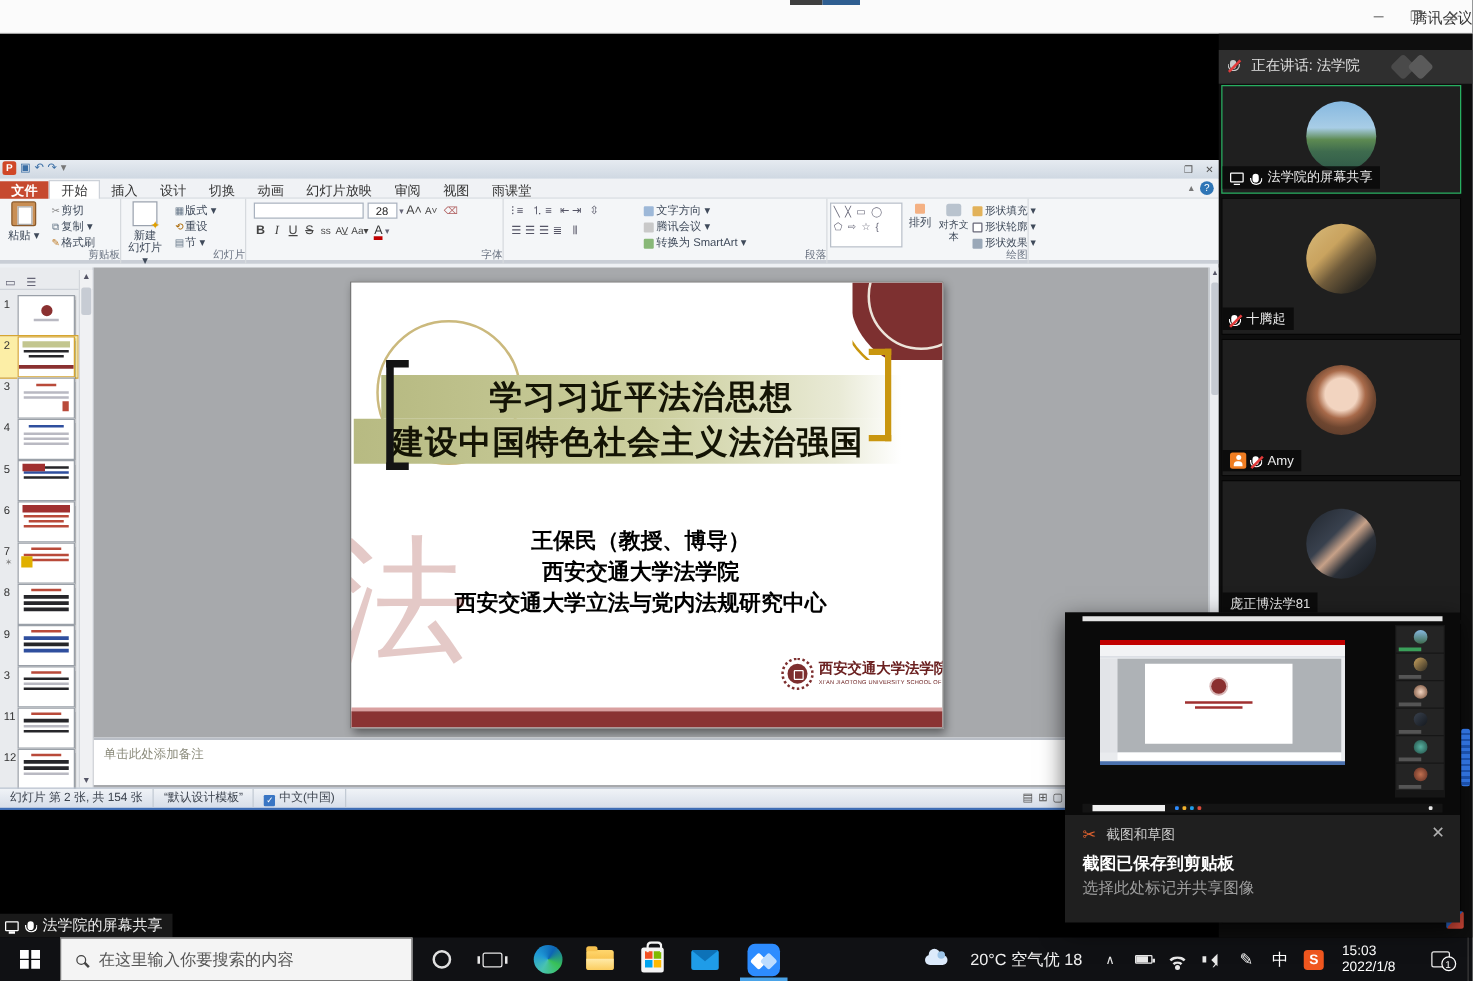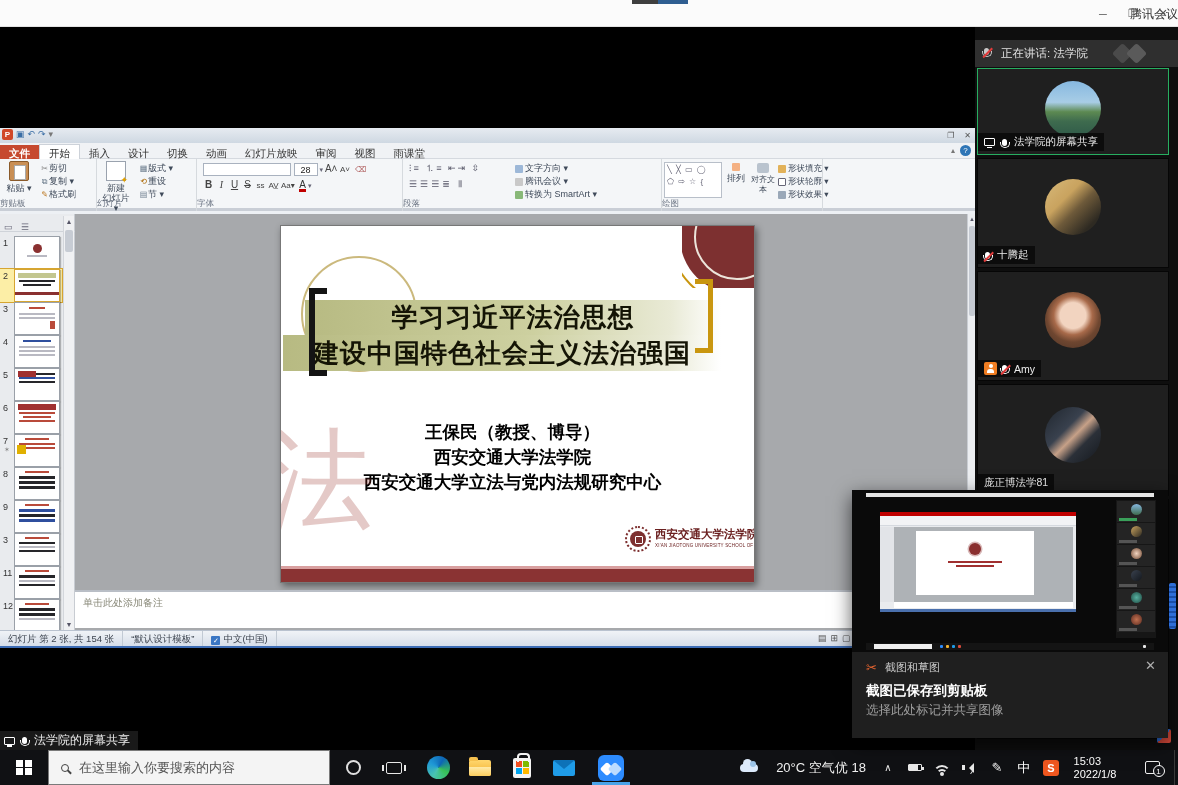--- a/index.html
+++ b/index.html
@@ -29,21 +29,21 @@
   .mtab { display:inline-block; height:16px; padding:0 9px; font-size:10.5px; color:#333; line-height:16px; }
   .mtab.file { background:#c6492f; color:#fff; font-weight:bold; }
   .mtab.sel { background:#fff; border:1px solid #cdd2d9; border-bottom:none; }
   .menubar-right { position:absolute; right:4px; top:2px; display:flex; gap:5px; align-items:center; }
   .help-q { width:11px; height:11px; border-radius:50%; background:#2e75b6; color:#fff; font-size:8px; text-align:center; line-height:11px; }
   .caret-up { font-size:8px; color:#777; }
 
   
   .ribbon { position:absolute; left:0; top:31px; width:975px; height:52px; background:#f4f6f8; border-bottom:3px solid #c9ced6; }
   .rg { position:absolute; top:0; height:52px; border-right:1px solid #d6dade; }
-  .rgl { position:absolute; left:0; right:0; bottom:1px; text-align:left; font-size:8.5px; color:#6a7382; }
+  .rgl { position:absolute; left:0; right:0; bottom:1px; text-align:right; font-size:8.5px; color:#6a7382; }
   .rbig { position:absolute; top:2px; width:34px; text-align:center; font-size:9px; color:#3f4a5a; line-height:10px; }
   .rbig .ric { width:20px; height:20px; margin:0 auto 2px; }
   .rrowcol { position:absolute; top:3px; font-size:9px; color:#3f4a5a; }
   .rrow { height:13px; line-height:13px; white-space:nowrap; }
   .gi { display:inline-block; width:9px; text-align:center; font-size:8px; }
   .clip-icon { background:#c98f55; border:1px solid #8a5a2a; border-radius:2px; position:relative; }
   .clip-icon::after { content:""; position:absolute; left:4px; top:3px; width:10px; height:13px; background:#fff; border:1px solid #aaa; }
   .slide-icon { background:#fff; border:1px solid #9aa2ae; position:relative; }
   .slide-icon::after { content:"✦"; position:absolute; right:-3px; bottom:-5px; color:#e0a000; font-size:9px; }
   .fbox { display:inline-block; width:88px; height:13px; background:#fff; border:1px solid #a9b2bf; vertical-align:middle; }

